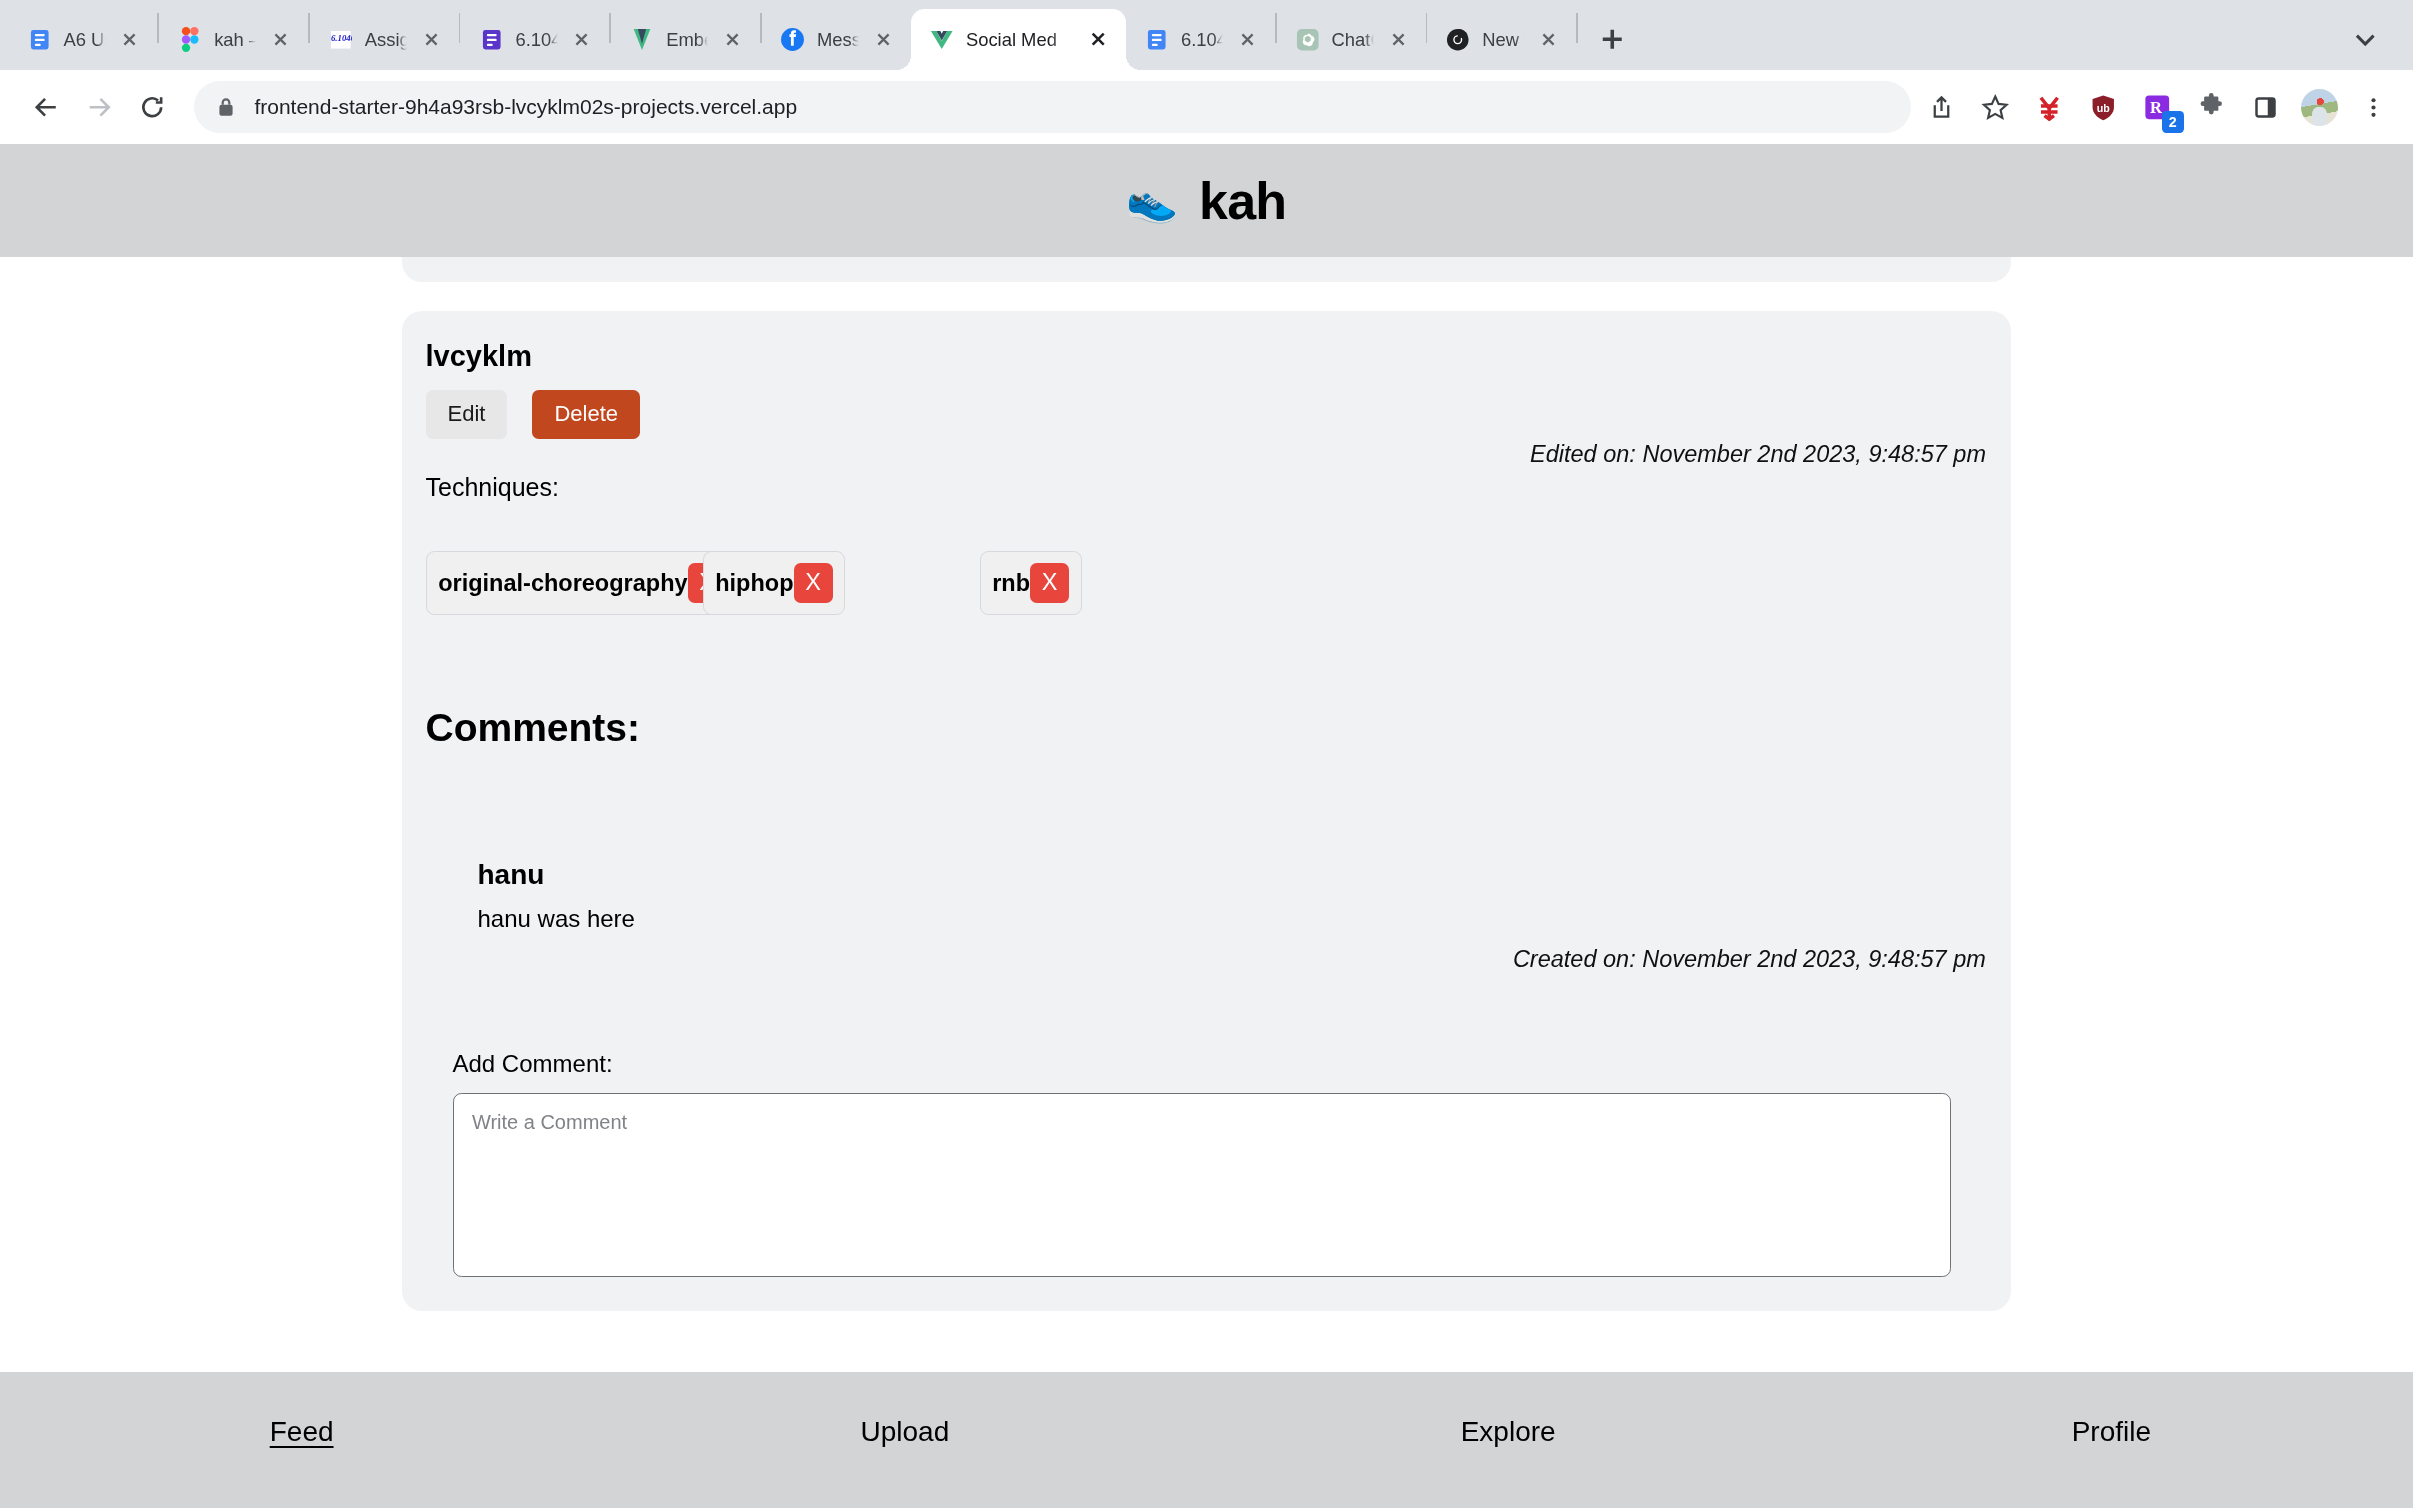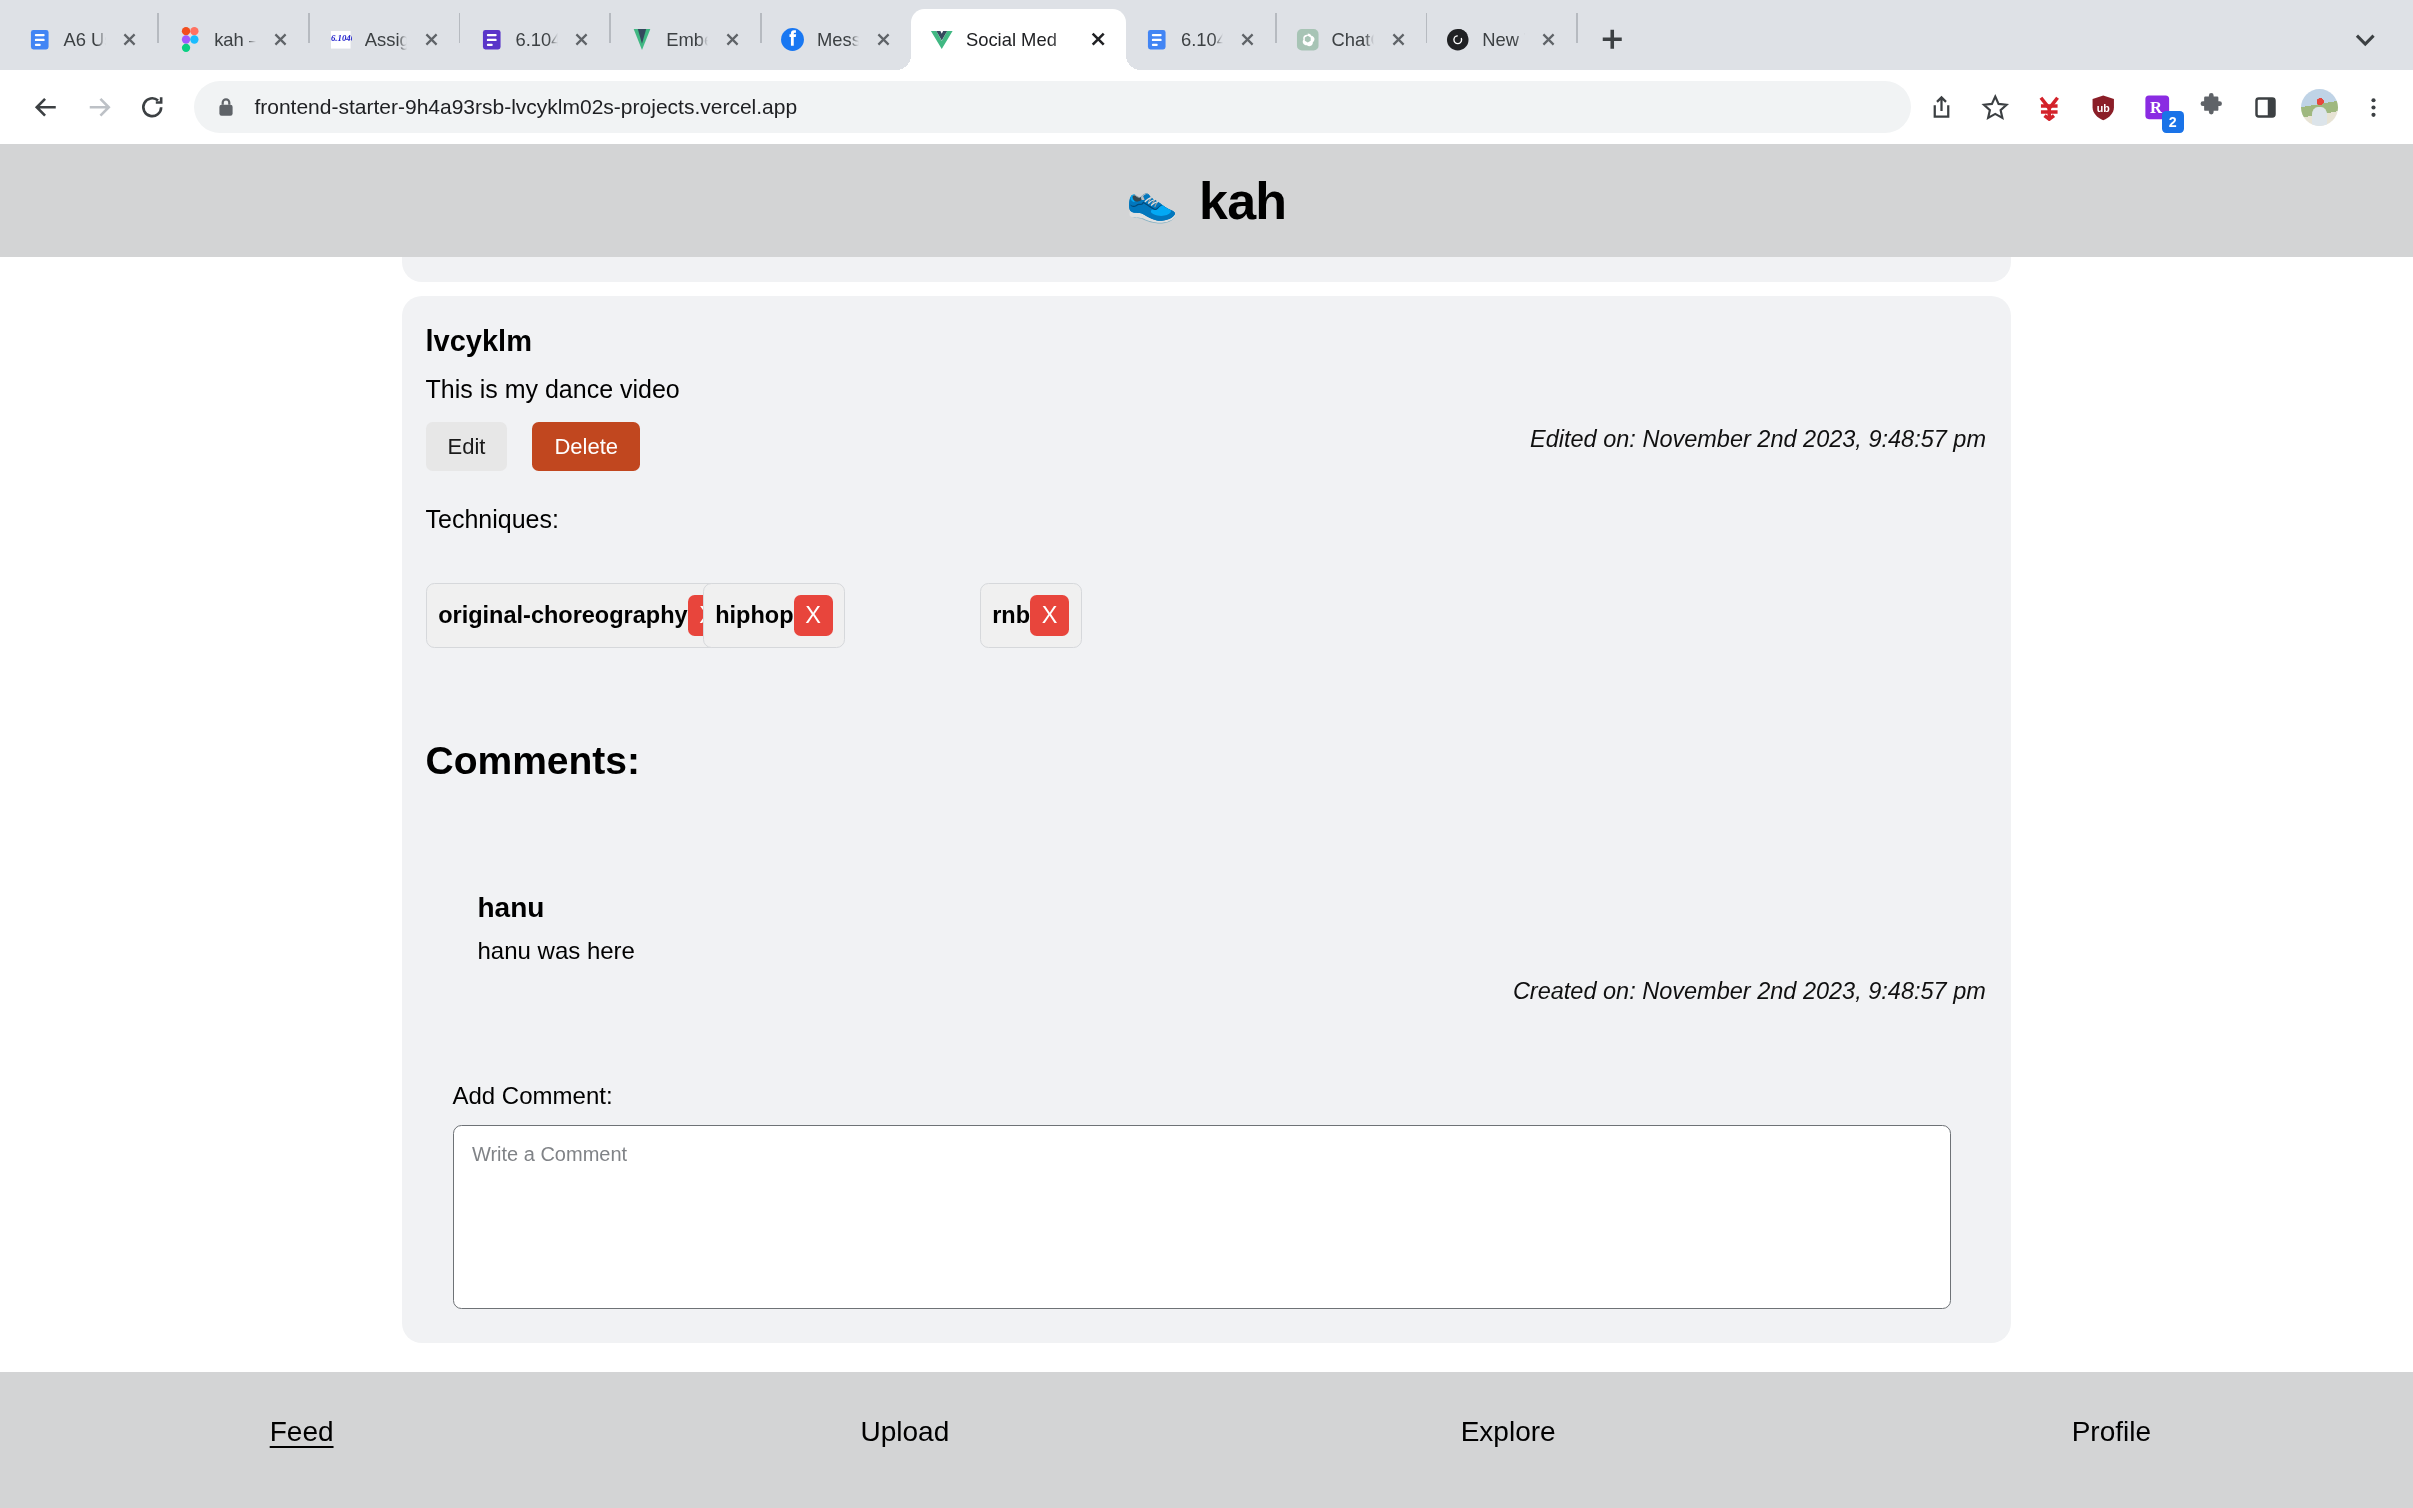--- a/index.html
+++ b/index.html
@@ -223,21 +223,21 @@
   .card-peek {
     width: 1609px;
     height: 25px;
     margin: 0 auto;
     background: #F1F2F4;
     border-radius: 0 0 20px 20px;
   }
 
   .card {
     width: 1609px;
-    margin: 14px auto 0;
+    margin: 29px auto 0;
     background: #F1F2F4;
     border-radius: 20px;
     padding: 28.5px 23.5px 34px 23.5px;
     position: relative;
   }
 
   .post-author {
     font-size: 29px;
     font-weight: bold;
     color: #000;
@@ -669,21 +669,20 @@
     <span class="brand">kah</span>
   </div>
 
   <div class="scroll-area">
 
     <div class="card-peek"></div>
 
     <div class="card">
 
       <div class="post-author">lvcyklm</div>
-      <div class="post-caption">This is my dance video</div>
 
       <div class="btn-row">
         <button class="btn btn-edit">Edit</button>
         <button class="btn btn-delete">Delete</button>
       </div>
 
       <div class="edited-on">Edited on: November 2nd 2023, 9:48:57 pm</div>
 
       <div class="techniques-label">Techniques:</div>
 

